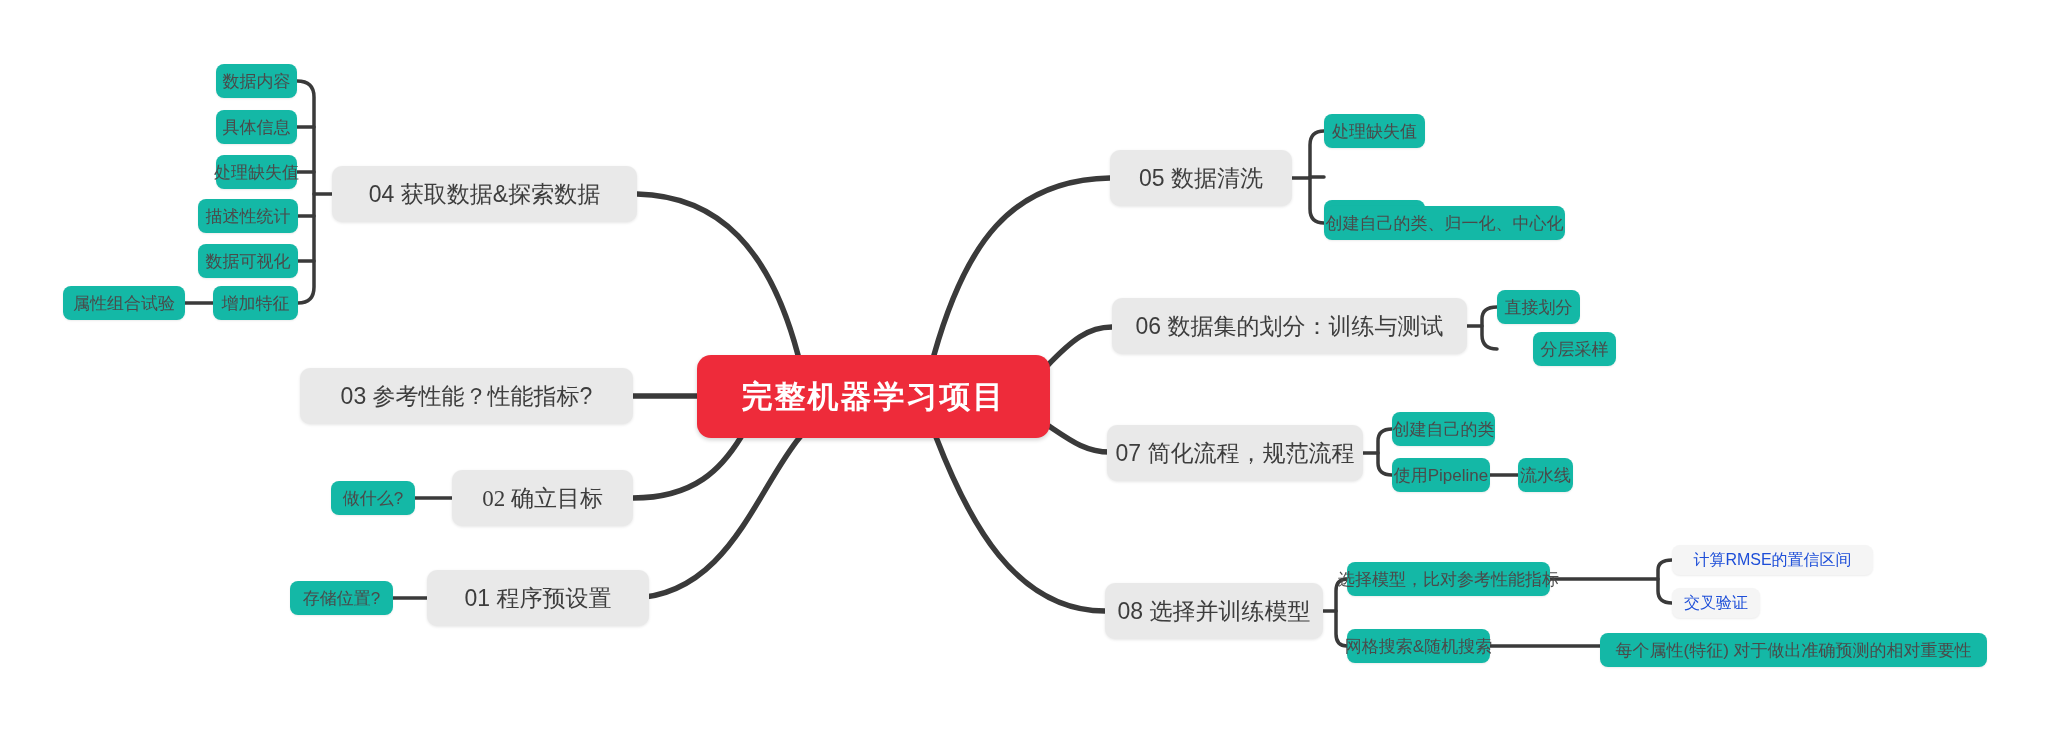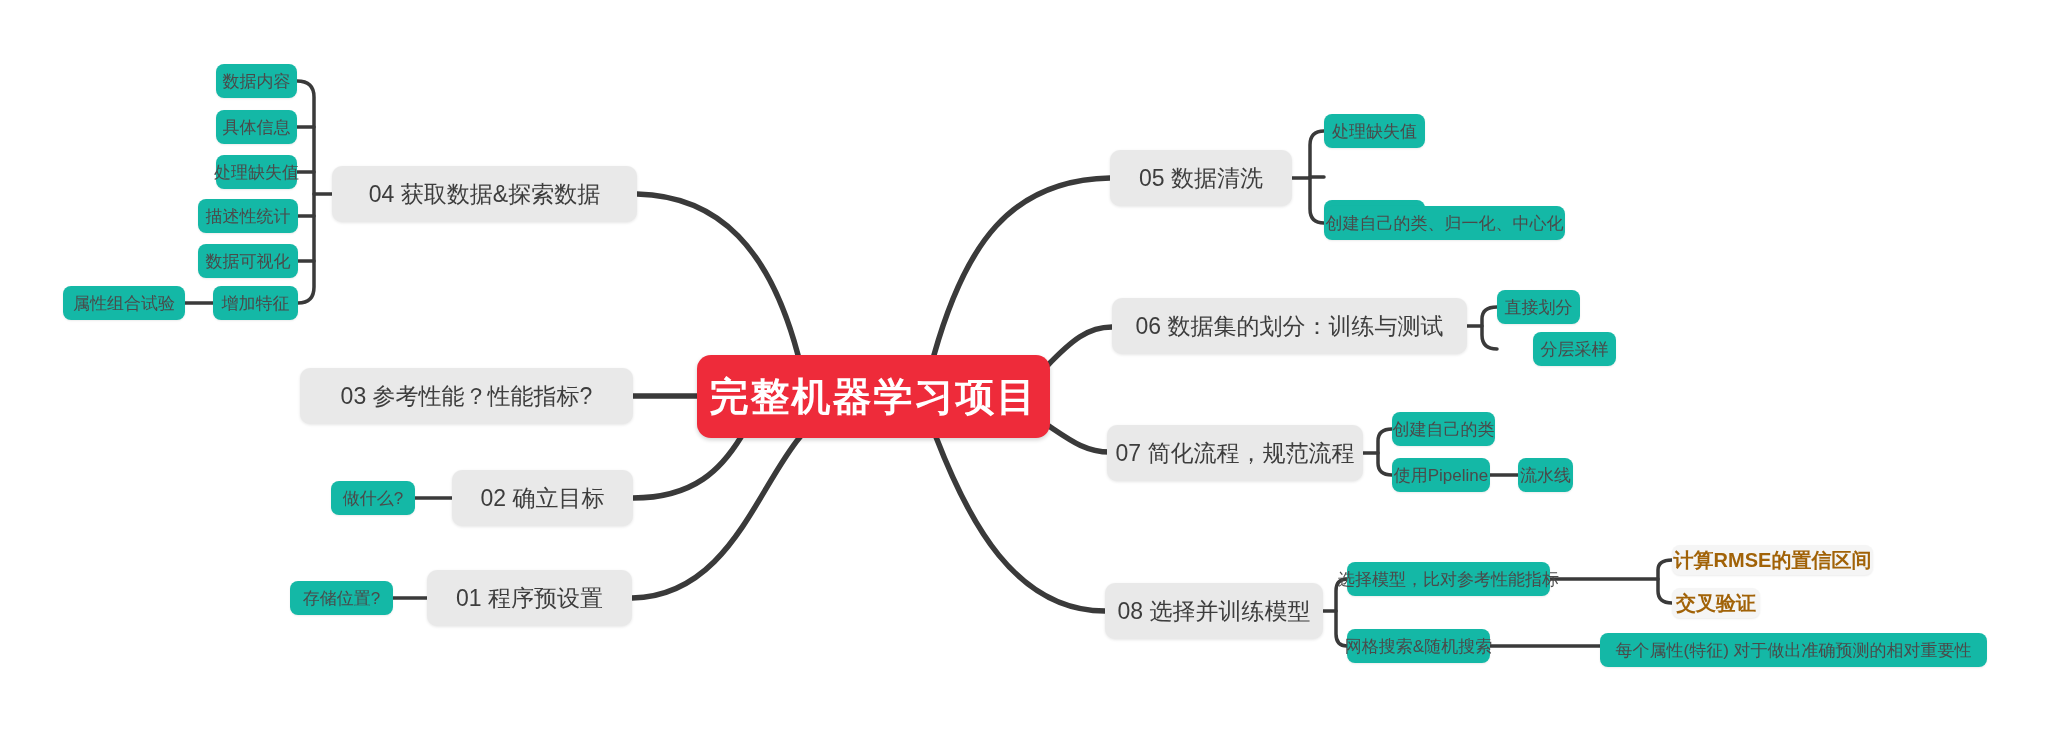--- a/index.html
+++ b/index.html
@@ -5,23 +5,23 @@
   html,body{margin:0;padding:0;background:#ffffff;}
   body{font-family:"Liberation Sans","DejaVu Sans",sans-serif;}
   .canvas{position:relative;width:2050px;height:731px;background:#ffffff;overflow:hidden;}
   svg.links{position:absolute;left:0;top:0;z-index:0;}
   .node{position:absolute;display:flex;align-items:center;justify-content:center;
         white-space:nowrap;box-sizing:border-box;z-index:2;cursor:default;}
   .main{background:#e9e9e9;border-radius:10px;font-size:23px;color:#3d3d3d;
         height:56px;font-weight:500;box-shadow:0 1px 3px rgba(0,0,0,0.10);}
   .child{background:#14b8a6;border-radius:8px;font-size:17px;color:#4a4a4a;
         height:34px;box-shadow:0 1px 2px rgba(0,0,0,0.08);}
-  .grand{background:#f5f5f5;border-radius:8px;font-size:20px;color:#a16207;
-        height:30px;box-shadow:0 1px 2px rgba(0,0,0,0.08);font-weight:bold;}
-  .central{background:#ee2b3a;color:#ffffff;font-size:39px;font-weight:700;
+  .grand{background:#f5f5f5;border-radius:8px;font-size:16px;color:#1d4ed8;
+        height:30px;box-shadow:0 1px 2px rgba(0,0,0,0.08);}
+  .central{background:#ee2b3a;color:#ffffff;font-size:31px;font-weight:700;
         border-radius:14px;height:83px;letter-spacing:2px;box-shadow:0 2px 4px rgba(0,0,0,0.18);}
   path.l1{stroke:#3a3a3a;stroke-width:5.5;fill:none;stroke-linecap:round;}
   path.l2{stroke:#3a3a3a;stroke-width:3.5;fill:none;stroke-linecap:round;stroke-linejoin:round;}
 </style>
 </head>
 <body>
 
 <div class="canvas">
 
   <svg class="links" width="2050" height="731">
@@ -61,22 +61,22 @@
     <path class="l2" d="M 1323 611 L 1336 611"></path>
     <path class="l2" d="M 1672 560 Q 1658 560 1658 570 L 1658 591 Q 1658 603 1672 603"></path>
     <path class="l2" d="M 1550 579 L 1658 579"></path>
     <path class="l2" d="M 1490 646 L 1600 646"></path>
   </svg>
 
   <div class="node central" style="left:697px;top:355px;width:353px;">完整机器学习项目</div>
 
   <div class="node main" style="left:332px;top:166px;width:305px;">04 获取数据&amp;探索数据</div>
   <div class="node main" style="left:300px;top:368px;width:333px;">03 参考性能？性能指标?</div>
-  <div class="node main" style="left:452px;top:470px;width:181px;">02 确立目标</div>
-  <div class="node main" style="left:427px;top:570px;width:205px;">01 程序预设置</div>
+  <div class="node main" style="left:452px;top:470px;width:181px;font-family:Liberation Serif, serif;">02 确立目标</div>
+  <div class="node main" style="left:427px;top:570px;width:222px;">01 程序预设置</div>
 
   <div class="node child" style="left:216px;top:64px;width:81px;">数据内容</div>
   <div class="node child" style="left:216px;top:110px;width:81px;">具体信息</div>
   <div class="node child" style="left:216px;top:155px;width:81px;">处理缺失值</div>
   <div class="node child" style="left:198px;top:199px;width:100px;">描述性统计</div>
   <div class="node child" style="left:198px;top:244px;width:100px;">数据可视化</div>
   <div class="node child" style="left:213px;top:286px;width:85px;">增加特征</div>
   <div class="node child" style="left:63px;top:286px;width:122px;">属性组合试验</div>
 
   <div class="node child" style="left:331px;top:481px;width:84px;">做什么?</div>

